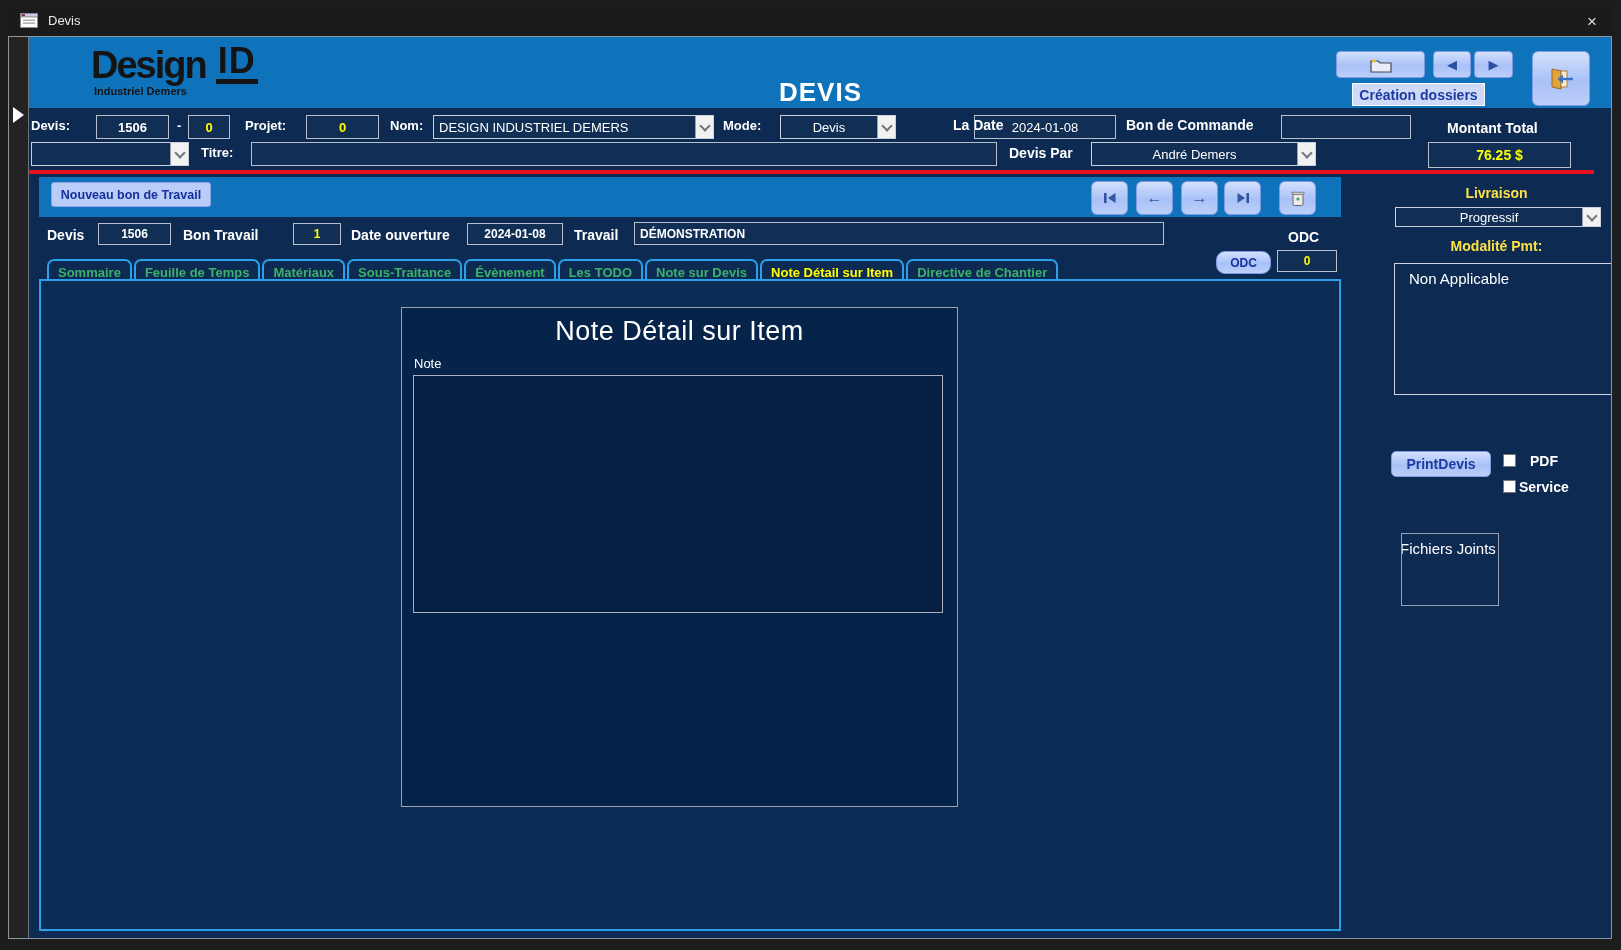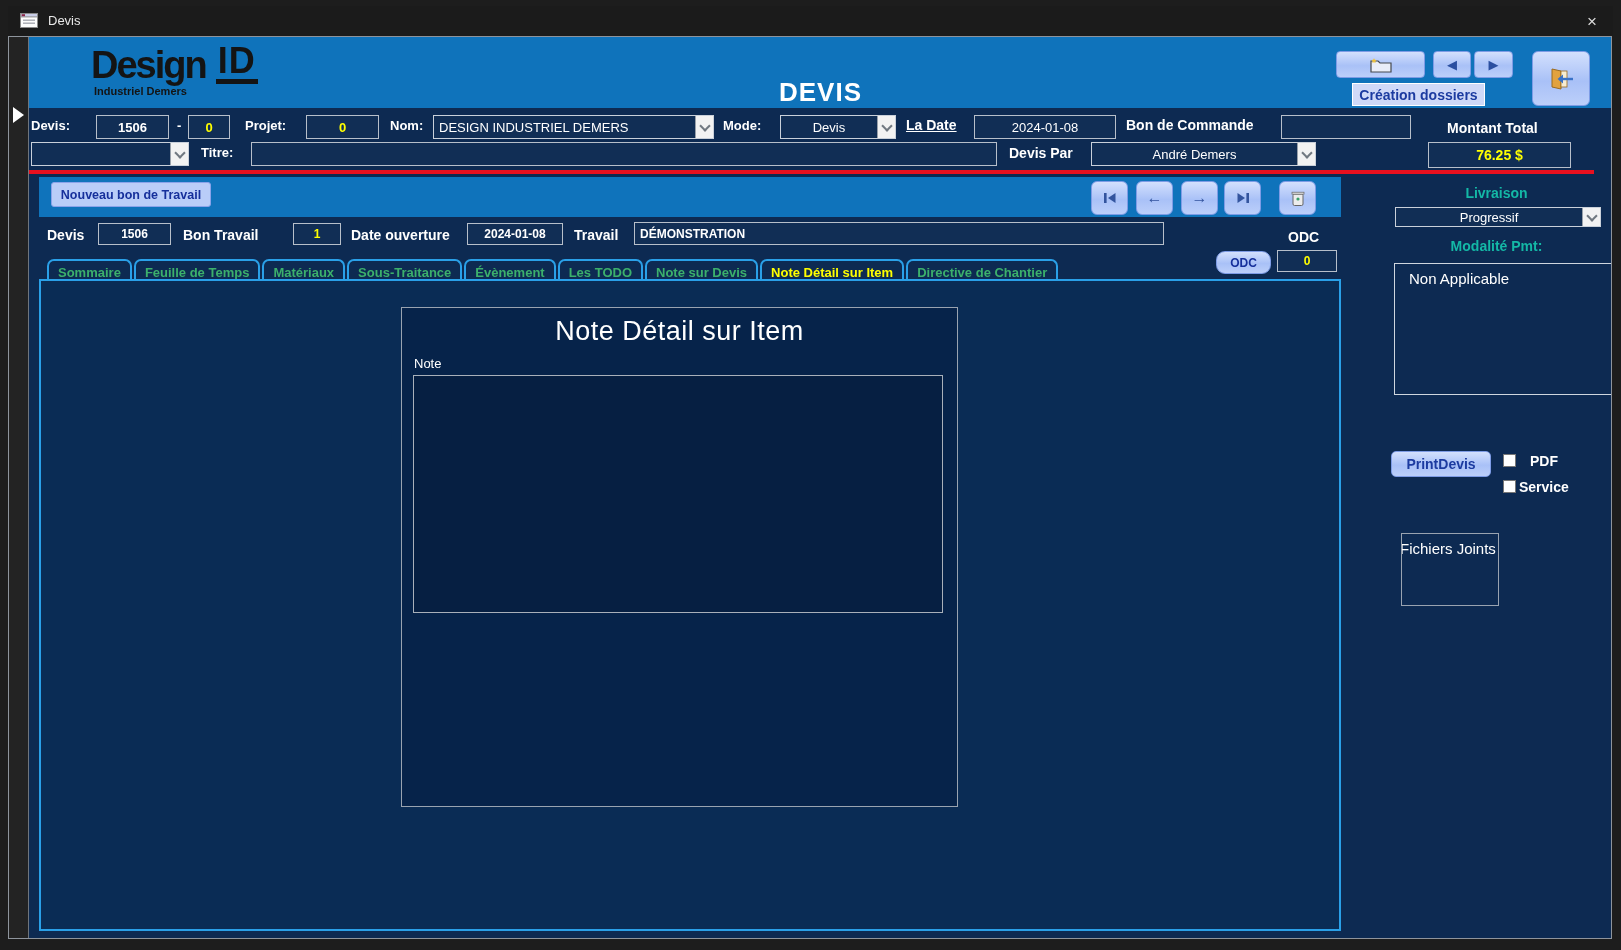--- a/index.html
+++ b/index.html
@@ -70,21 +70,21 @@
               border:2px solid #2aa0e8;background:#0a2c55;}
   
   .panel{position:absolute;left:360px;top:26px;width:557px;height:500px;box-sizing:border-box;
          border:1px solid #99a3b0;background:#06234a;}
   .panel .ptitle{position:absolute;left:0;right:0;top:8px;text-align:center;color:#fff;
                  font-size:27px;letter-spacing:.5px;}
   .panel .notelbl{position:absolute;left:12px;top:48px;color:#fff;font-size:13px;}
   .notearea{position:absolute;left:11px;top:67px;width:530px;height:238px;box-sizing:border-box;
             border:1px solid #a8b0ba;background:#061f42;color:#fff;font-size:13px;}
   
-  .sb-center{position:absolute;width:231px;text-align:center;color:#14b8a6;font-weight:bold;font-size:14px;}
+  .sb-center{position:absolute;width:231px;text-align:center;color:#fde047;font-weight:bold;font-size:14px;}
   .listbox{position:absolute;left:1385px;top:226px;width:252px;height:132px;box-sizing:border-box;
            border:1px solid #cfd6df;color:#fff;font-size:15px;}
   .listbox .val{position:absolute;left:14px;top:6px;}
   .lb-scroll{position:absolute;right:0;top:0;bottom:0;width:17px;background:#f2f2f2;border-left:1px solid #98a0aa;
              display:flex;align-items:center;justify-content:center;}
   .printbtn{position:absolute;left:1382px;top:414px;width:98px;height:24px;border-radius:5px;
             background:linear-gradient(180deg,#d3e0fd 0%,#a9c1f7 55%,#bccffa 100%);
             border:1px solid #7e9ce6;color:#1c3ba0;font-weight:bold;font-size:14px;
             display:flex;align-items:center;justify-content:center;}
   .chk{position:absolute;width:13px;height:13px;background:#fff;border:1px solid #777;box-sizing:border-box;}
@@ -163,21 +163,21 @@
           <span class="chev"></span>
         </span>
     </div>
     <span class="lbl" style="left:714px;top:81px;">Mode:</span>
     <div class="combo" style="left:771px;top:78px;width:116px;height:24px;">
       <span class="txt">Devis</span>
       <span class="dd">
           <span class="chev"></span>
         </span>
     </div>
-    <span class="lbl big" style="left:897px;top:80px;text-decoration:underline;">La Date</span>
+    <span class="lbl big" style="left:944px;top:80px;">La Date</span>
     <div class="field" style="left:965px;top:78px;width:142px;height:24px;">2024-01-08</div>
     <span class="lbl big" style="left:1117px;top:80px;">Bon de Commande</span>
     <div class="field" style="left:1272px;top:78px;width:130px;height:24px;"></div>
     <span class="lbl big" style="left:1438px;top:83px;">Montant Total</span>
 
     <div class="combo" style="left:22px;top:105px;width:158px;height:24px;">
       <span class="txt"></span>
       <span class="dd">
           <span class="chev"></span>
         </span>

